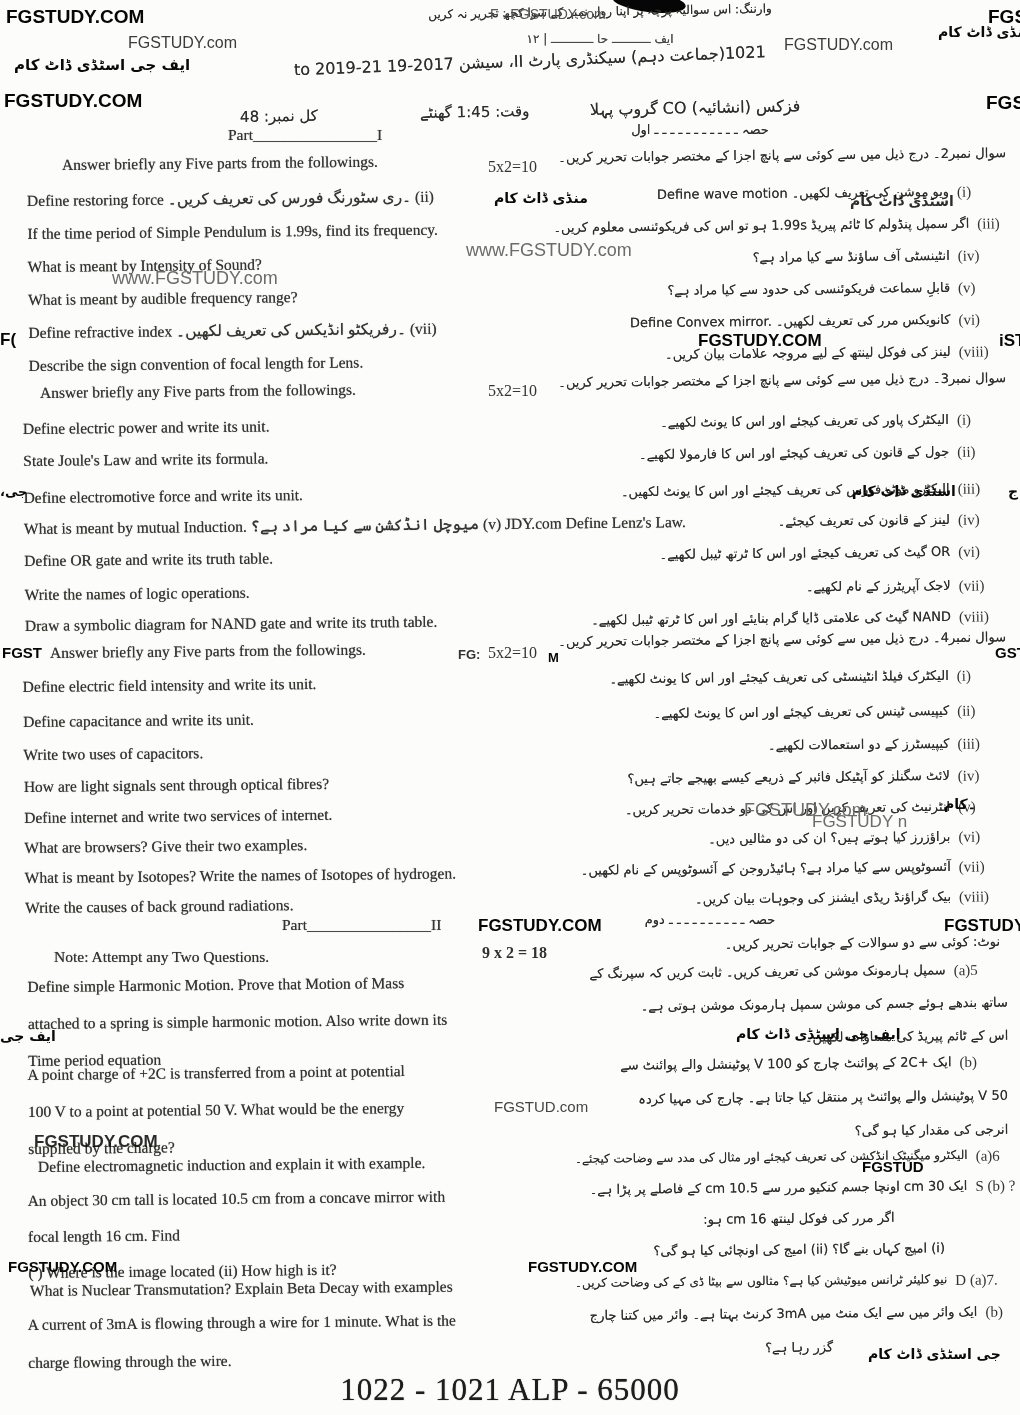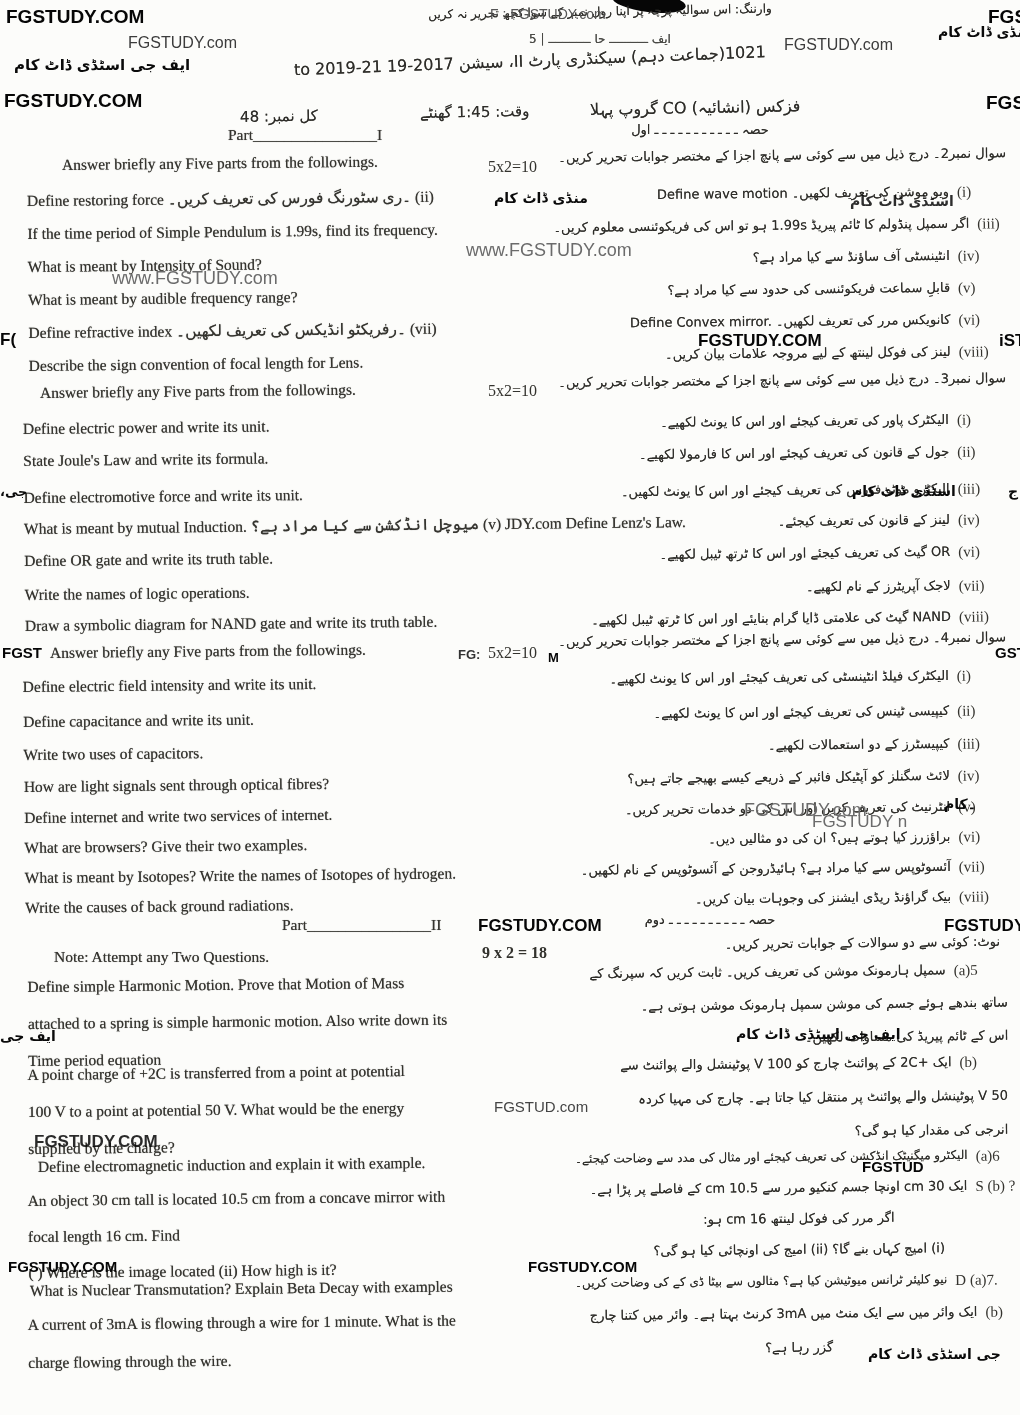--- a/index.html
+++ b/index.html
@@ -44,21 +44,21 @@
   <div class="abs wmUr" style="left:14px;top:56px;font-size:15px;">ایف جی اسٹڈی ڈاٹ کام</div>
   <div class="abs wmN" style="left:128px;top:34px;">FGSTUDY.com</div>
   <div class="abs wmB" style="left:988px;top:6px;font-size:19px;">FGST</div>
   <div class="abs wmUr" style="left:938px;top:24px;">منڈی ڈاٹ کام</div>
   <div class="abs wmN" style="left:784px;top:36px;">FGSTUDY.com</div>
   <div class="abs wmB" style="left:4px;top:90px;font-size:19px;">FGSTUDY.COM</div>
   <div class="abs wmB" style="left:986px;top:92px;font-size:19px;">FGST</div>
 
   <div class="abs ur urS tilt1" style="left:400px;top:8px;width:400px;text-align:center;">وارننگ: اس سوالیہ پرچہ پر اپنا رول نمبر کے سوا کچھ تحریر نہ کریں</div>
   <div class="abs wmN" style="left:490px;top:6px;font-size:14px;color:#555;">F : FGSTUDY.com</div>
-  <div class="abs ur urS" style="left:470px;top:32px;width:260px;text-align:center;color:#4a4a46;">ایف ـــــــــــ حا ــــــــــــ | 5</div>
+  <div class="abs ur urS" style="left:470px;top:32px;width:260px;text-align:center;color:#4a4a46;">ایف ـــــــــــ حا ــــــــــــ | ۱۲</div>
   <div class="abs ur tilt2" style="left:250px;top:62px;width:560px;text-align:center;font-size:16px;">1021(جماعت دہم) سیکنڈری پارٹ II، سیشن 2017-19 to 2019-21</div>
   <div class="abs ur tilt1" style="left:590px;top:100px;font-size:16px;">فزکس (انشائیہ) CO گروپ پہلا</div>
   <div class="abs ur tilt1" style="left:420px;top:104px;font-size:15px;">وقت: 1:45 گھنٹے</div>
   <div class="abs ur tilt1" style="left:240px;top:108px;font-size:15px;">کل نمبر: 48</div>
 
   <div class="abs en" style="left:228px;top:126px;">Part________________I</div>
   <div class="abs ur" style="left:600px;top:122px;width:200px;text-align:center;">حصہ ـ ـ ـ ـ ـ ـ ـ ـ ـ ـ ـ اول</div>
 
   <div class="abs en tilt05" style="left:62px;top:156px;">Answer briefly any Five parts from the followings.</div>
   <div class="abs marks" style="left:488px;top:158px;">5x2=10</div>
@@ -296,14 +296,15 @@
   </div>
   <div class="abs tilt05" style="left:590px;top:1308px;width:418px;">
     <div class="rrow" style="height:34px;">
         <span class="txt ur">ایک وائر میں سے ایک منٹ میں 3mA کرنٹ بہتا ہے۔ وائر میں کتنا چارج</span>
         <span class="mk num">(b)</span>
       </div>
     <div class="ur" style="text-align:center;height:30px;">گزر رہا ہے؟</div>
   </div>
   <div class="abs wmUr" style="left:862px;top:1346px;margin-left:6px;">جی اسٹڈی ڈاٹ کام</div>
 
+  <div class="abs footer" style="left:0;top:1372px;width:1020px;text-align:center;">1022  -  1021 ALP  -  65000</div>
 
 </div>
 
 </body></html>

